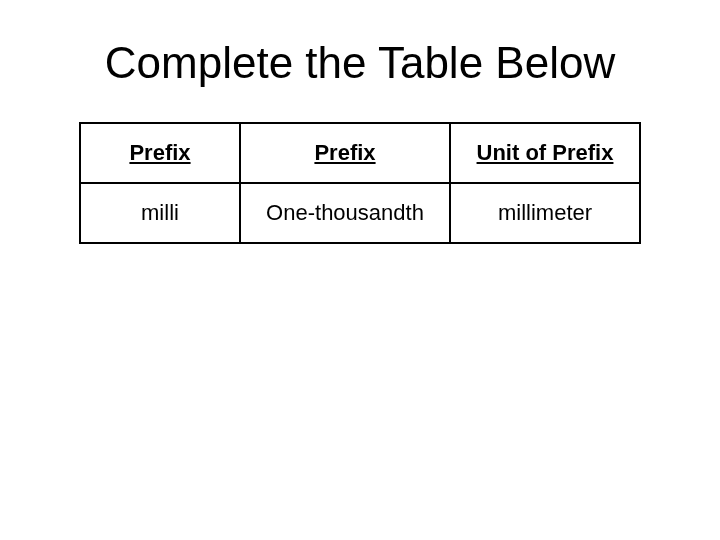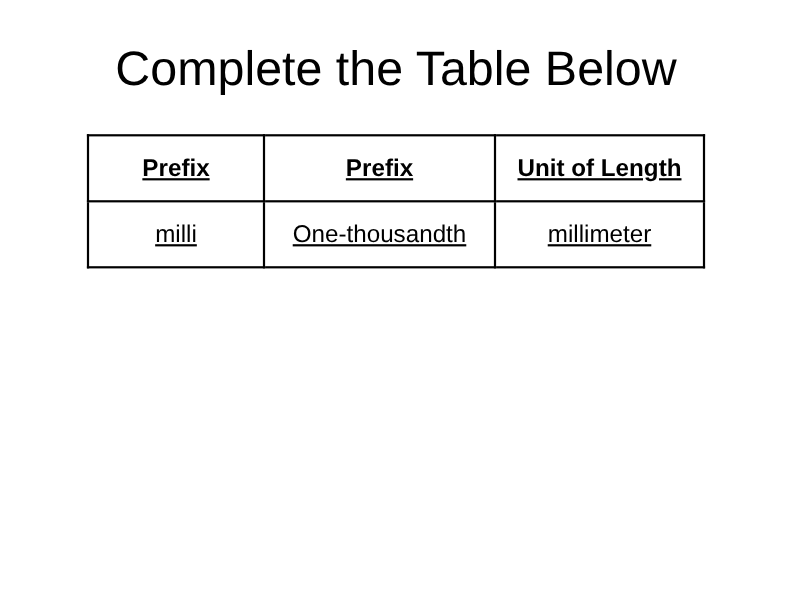--- a/index.html
+++ b/index.html
@@ -29,21 +29,20 @@
     width: 560px;
     table-layout: fixed;
   }
   th, td {
     border: 2px solid #000;
     text-align: center;
     vertical-align: middle;
     height: 58px;
     font-size: 22px;
     padding: 0 6px;
-    text-decoration: underline;
   }
   th {
     font-weight: bold;
     text-decoration: underline;
     font-size: 22px;
     border-radius: 12px;
   }
   col.c1 { width: 160px; }
   col.c2 { width: 210px; }
   col.c3 { width: 190px; }
@@ -58,21 +57,21 @@
   <table>
     <colgroup>
       <col class="c1">
         <col class="c2">
         <col class="c3">
     </colgroup>
     <thead>
       <tr>
         <th>Prefix</th>
         <th>Prefix</th>
-        <th>Unit of Length</th>
+        <th>Unit of Prefix</th>
       </tr>
     </thead>
     <tbody>
       <tr>
         <td>milli</td>
         <td>One-thousandth</td>
         <td>millimeter</td>
       </tr>
     </tbody>
   </table>

